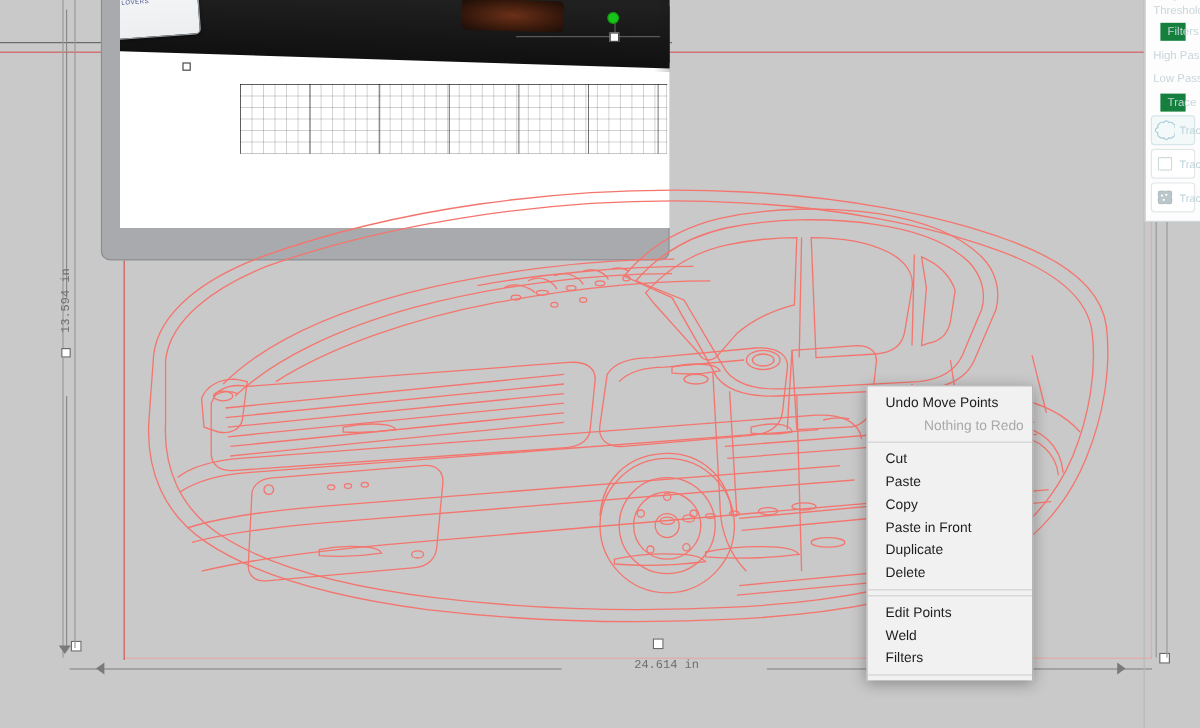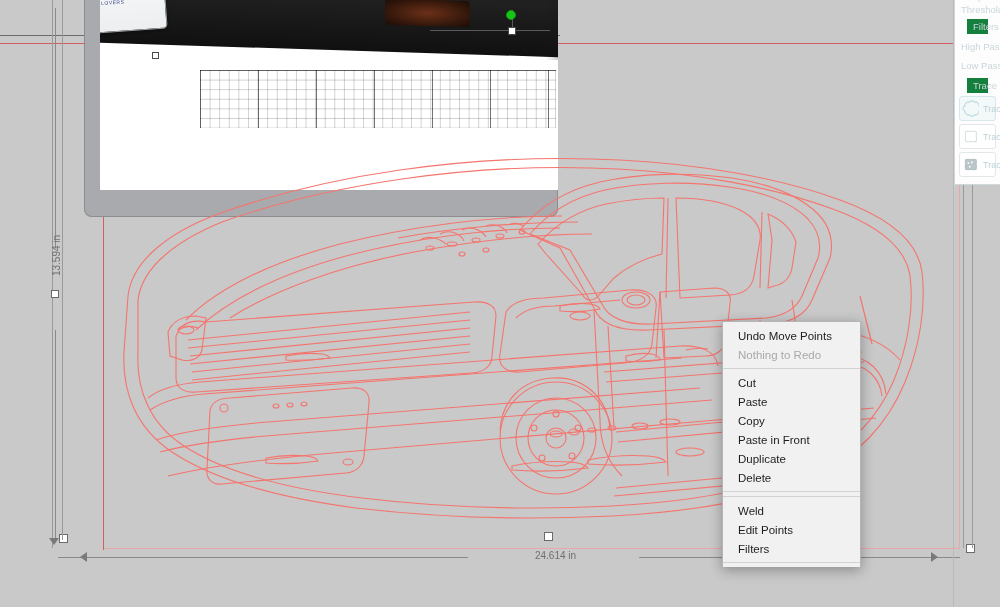--- a/index.html
+++ b/index.html
@@ -109,21 +109,21 @@
   .guide-v { position:absolute; width:1px; top:0; bottom:0; }
   .guide-h { position:absolute; height:1px; left:0; right:0; }
 
   
   .trace-svg { position:absolute; left:0; top:0; width:1000px; height:607px; pointer-events:none; }
   .trace-svg path, .trace-svg ellipse, .trace-svg polyline, .trace-svg line {
     fill:none; stroke:#f4756e; stroke-width:1.1; vector-effect:non-scaling-stroke;
   }
 
   
-  .dim { position:absolute; color:#6f6f6f; font-size:10px; font-family:Liberation Sans, sans-serif; }
+  .dim { position:absolute; color:#6f6f6f; font-size:10px; font-family:Liberation Mono, monospace; }
   .dim-v {
     left:44px; top:0px; bottom:0px; width:24px;
   }
   .dim-v .line { position:absolute; left:11px; width:1px; background:#8a8a8a; }
   .dim-v .l1 { top:8px; height:240px; }
   .dim-v .l2 { top:330px; height:212px; }
   .dim-v .label {
     position:absolute; left:-10px; top:250px; width:44px; text-align:center;
     transform:rotate(-90deg); transform-origin:center;
     color:#6f6f6f; font-size:10px; white-space:nowrap;
@@ -170,21 +170,21 @@
     color:#1d1d1d;
     padding:4px 0 0 0;
     overflow:hidden;
   }
   .ctx-item {
     padding:2.5px 8px 2.5px 15px;
     line-height:14px;
     white-space:nowrap;
     cursor:default;
   }
-  .ctx-item.disabled { color:#a9a9a9; }
+  .ctx-item.disabled { color:#a9a9a9;margin-left:32px; }
   .ctx-sep { height:1px; background:#d2d2d2; margin:4px 0; }
 
   
   .trace-panel {
     position:absolute; right:0; top:-10px; width:46px; height:195px;
     background:#fdfdfd;
     border-left:1px solid #cfd8da;
     border-bottom:1px solid #cfd8da;
     overflow:hidden;
     font-size:9.5px;
@@ -413,22 +413,22 @@
       <div class="ctx-item">Cut</div>
       <div class="ctx-item">Paste</div>
       <div class="ctx-item">Copy</div>
       <div class="ctx-item">Paste in Front</div>
       <div class="ctx-item">Duplicate</div>
       <div class="ctx-item">Delete</div>
     </div>
     <div class="ctx-sep"></div>
     <div class="ctx-sep"></div>
     <div>
+      <div class="ctx-item">Edit Points</div>
       <div class="ctx-item">Weld</div>
-      <div class="ctx-item">Edit Points</div>
       <div class="ctx-item">Filters</div>
     </div>
     <div class="ctx-sep"></div>
 
   </div>
 
   <div class="panel-divider"></div>
   <div class="trace-panel">
     <div class="tp-row">Despeckle</div>
     <div class="tp-row">Threshold</div>

